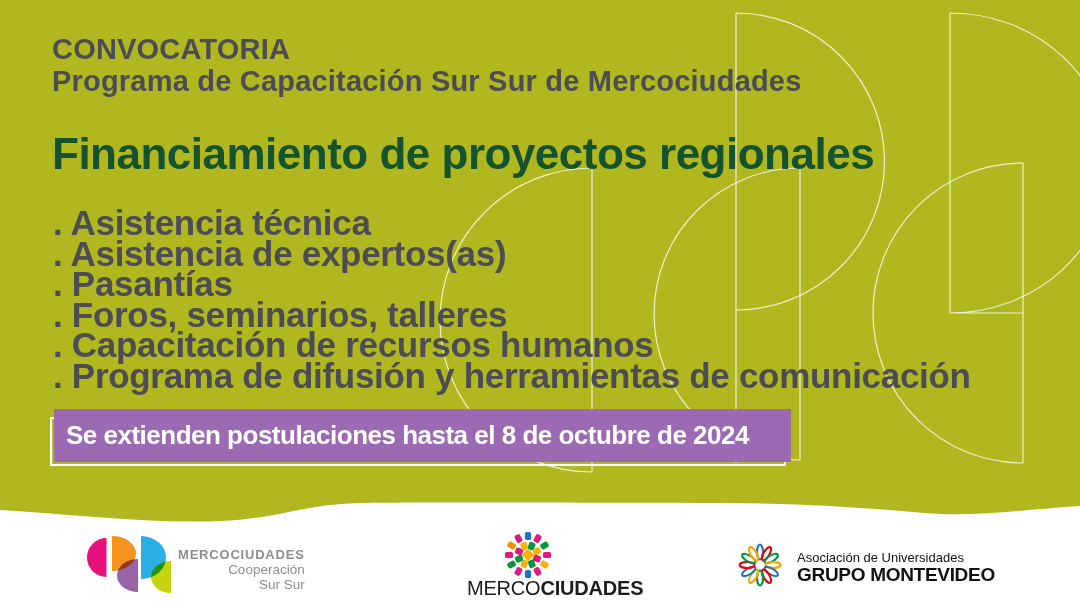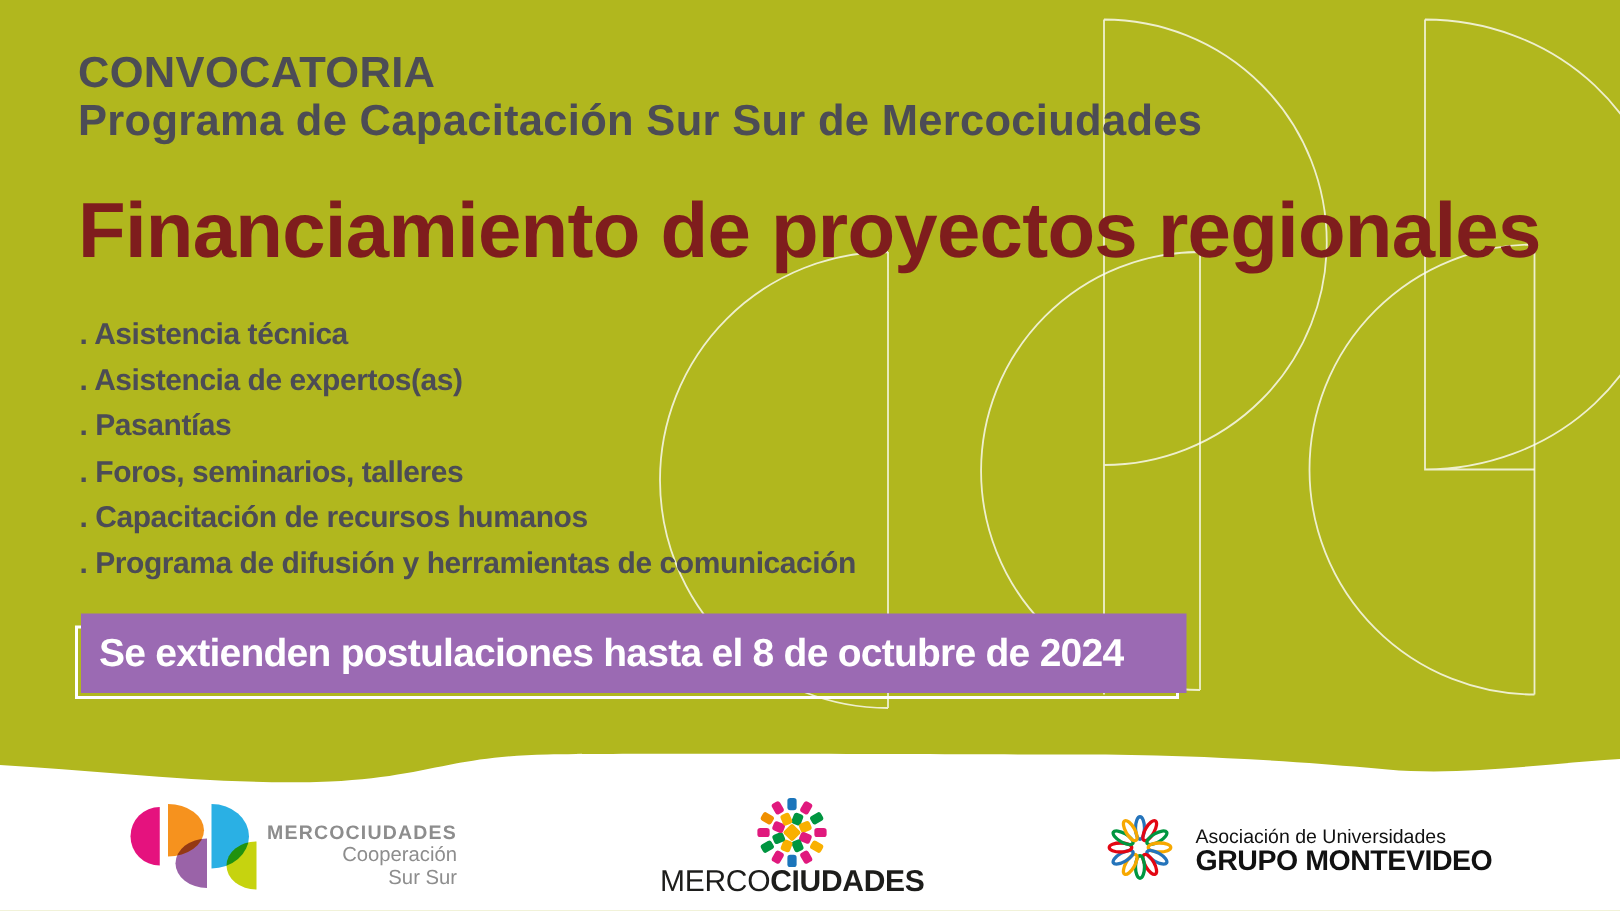--- a/index.html
+++ b/index.html
@@ -7,43 +7,43 @@
   body { font-family:"Liberation Sans","DejaVu Sans",sans-serif; background:#fff; }
   .stage { position:relative; width:1080px; height:607px; overflow:hidden; background:#fff; }
 
   
   .hero { position:absolute; left:0; top:0; width:1080px; height:530px; background:#b1b71e; overflow:hidden; }
   .deco-svg { position:absolute; left:0; top:0; width:1080px; height:530px; pointer-events:none; }
   .deco-svg path { fill:none; stroke:rgba(255,255,255,.78); stroke-width:1.2; }
 
   .kicker { position:absolute; left:52px; top:33px; color:#4c4c55; font-weight:700;
             font-size:29px; line-height:32px; letter-spacing:.2px; }
-  .title  { position:absolute; left:52px; top:131px; color:#7f1d1d; font-weight:700;
-            font-size:52px; line-height:46px; letter-spacing:-.5px; white-space:nowrap; }
+  .title  { position:absolute; left:52px; top:131px; color:#14532d; font-weight:700;
+            font-size:44px; line-height:46px; letter-spacing:-.5px; white-space:nowrap; }
   .items  { position:absolute; left:53px; top:208px; list-style:none; color:#4c4c55;
-            font-weight:700; font-size:20px; line-height:30.5px; letter-spacing:-.3px; white-space:nowrap; }
+            font-weight:700; font-size:35px; line-height:30.5px; letter-spacing:-.3px; white-space:nowrap; }
 
   .banner-outline { position:absolute; left:50px; top:417px; width:736px; height:49px;
                     border:2px solid #ffffff; background:transparent; }
   .banner { position:absolute; left:54px; top:409px; width:737px; height:53px; background:#9b6ab3;
             color:#ffffff; font-weight:700; font-size:26px; line-height:53px; letter-spacing:-.5px;
             padding-left:12px; white-space:nowrap; }
 
   
   .wave-svg { position:absolute; left:0; top:488px; width:1080px; height:119px; pointer-events:none; }
 
   
   .footer { position:absolute; left:0; top:500px; width:1080px; height:107px;padding-left:11px; }
   .logo-abs { position:absolute; }
   .css-text { position:absolute; left:178px; top:47px; color:#8d8d8d; }
   .css-text .t1 { font-size:13px; font-weight:700; letter-spacing:.8px; line-height:15px; }
   .css-text .t2 { font-size:13.5px; font-weight:400; line-height:15px;text-align:right; }
   .merco-text { position:absolute; left:440px; top:77px; width:176px; text-align:center;
                 color:#1d1d1b; font-size:20px; letter-spacing:-.2px; white-space:nowrap; }
-  .merco-text .light { font-weight:400; }
+  .merco-text .light { font-weight:400;margin-left:27px; }
   .merco-text .bold  { font-weight:700; }
   .augm-text { position:absolute; left:797px; top:50px; color:#111111; white-space:nowrap; }
   .augm-text .a1 { font-size:13px; font-weight:400; line-height:15px; }
   .augm-text .a2 { font-size:19px; font-weight:700; line-height:19px; letter-spacing:-.3px; }
 </style>
 </head>
 <body>
 
 <div class="stage">
 

